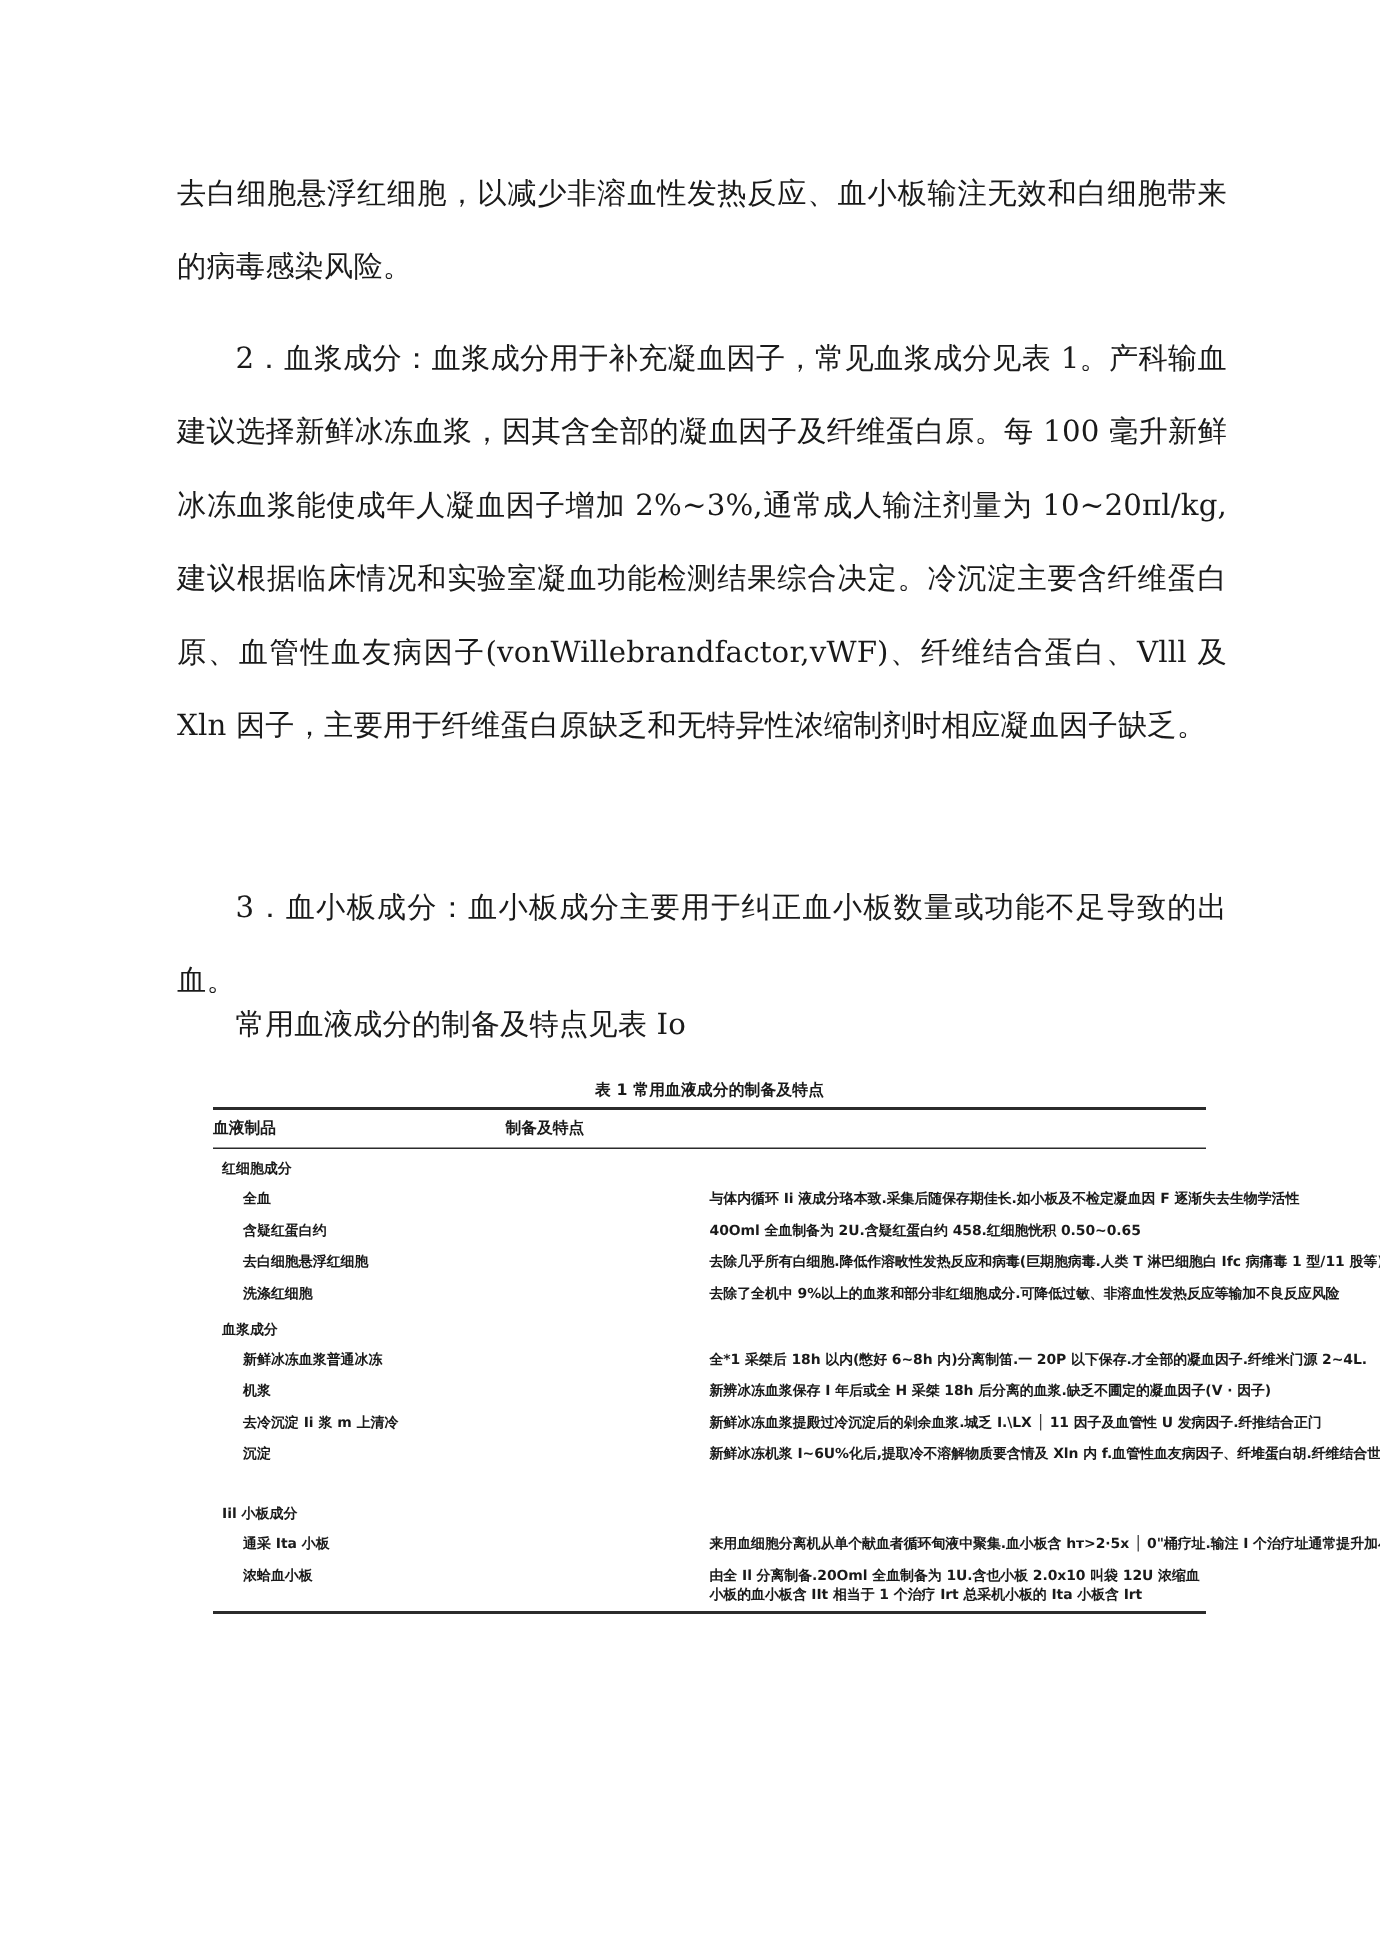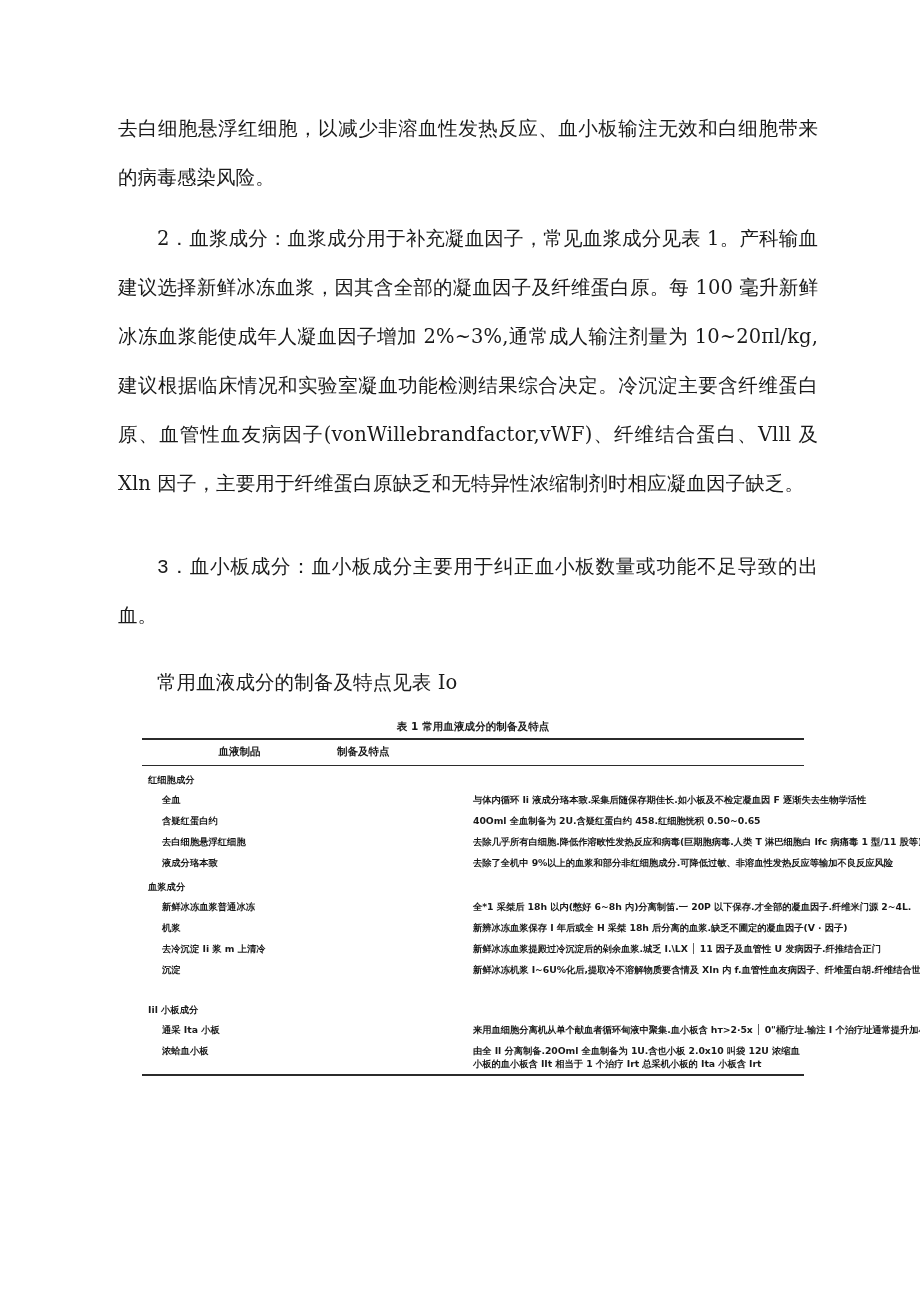--- a/index.html
+++ b/index.html
@@ -66,21 +66,21 @@
     width: 100%;
     border-collapse: collapse;
     table-layout: fixed;
   }
   table.blood th {
     font-size: 10.5px;
     font-weight: 700;
     padding: 5px 0 6px 0;
     color: #1a1a1a;
   }
-  th.col-product { width: 195px; text-align: center; }
+  th.col-product { width: 195px; text-align: left; }
   th.col-detail  { text-align: left; }
 
   table.blood td {
     font-size: 9.3px;
     color: #1a1a1a;
     vertical-align: top;
     padding: 2px 0 2px 0;
     line-height: 13px;
   }
   td.product {
@@ -104,21 +104,21 @@
 </style>
 </head>
 <body>
 
 <div class="page">
 
   <div class="body-text" style="top:104px;">去白细胞悬浮红细胞，以减少非溶血性发热反应、血小板输注无效和白细胞带来的病毒感染风险。</div>
 
   <div class="body-text indent" style="top:214px;">2．血浆成分：血浆成分用于补充凝血因子，常见血浆成分见表 1。产科输血建议选择新鲜冰冻血浆，因其含全部的凝血因子及纤维蛋白原。每 100 毫升新鲜冰冻血浆能使成年人凝血因子增加 2%~3%,通常成人输注剂量为 10~20πl/kg,建议根据临床情况和实验室凝血功能检测结果综合决定。冷沉淀主要含纤维蛋白原、血管性血友病因子(vonWillebrandfactor,vWF)、纤维结合蛋白、Vlll 及 Xln 因子，主要用于纤维蛋白原缺乏和无特异性浓缩制剂时相应凝血因子缺乏。</div>
 
-  <div class="body-text indent" style="top:544px;font-family:Liberation Mono, monospace;">3．血小板成分：血小板成分主要用于纠正血小板数量或功能不足导致的出血。</div>
+  <div class="body-text indent" style="top:580px;">3．血小板成分：血小板成分主要用于纠正血小板数量或功能不足导致的出血。</div>
 
   <div class="body-text indent" style="top:658px;">常用血液成分的制备及特点见表 Io</div>
 
   <div class="table-wrap">
 
     <div class="tbl-caption">表 1 常用血液成分的制备及特点</div>
 
     <div class="rule-top"></div>
 
     <table class="blood">
@@ -144,21 +144,21 @@
       </tr>
       <tr class="data-row">
         <td class="product sub">含疑红蛋白约</td>
         <td class="detail">40Oml 全血制备为 2U.含疑红蛋白约 458.红细胞恍积 0.50~0.65</td>
       </tr>
       <tr class="data-row">
         <td class="product sub">去白细胞悬浮红细胞</td>
         <td class="detail">去除几乎所有白细胞.降低作溶畋性发热反应和病毒(巨期胞病毒.人类 T 淋巴细胞白 Ifc 病痛毒 1 型/11 股等)感染风险</td>
       </tr>
       <tr class="data-row">
-        <td class="product sub">液成分珞本致</td>
+        <td class="product sub">洗涤红细胞</td>
         <td class="detail">去除了全机中 9%以上的血浆和部分非红细胞成分.可降低过敏、非溶血性发热反应等输加不良反应风险</td>
       </tr>
 
       <tr class="group-row">
         <td class="product group" colspan="2">血浆成分</td>
       </tr>
       <tr class="data-row">
         <td class="product sub">新鲜冰冻血浆普通冰冻</td>
         <td class="detail">全*1 采桀后 18h 以内(憋好 6~8h 内)分离制笛.一 20P 以下保存.才全部的凝血因子.纤维米门源 2~4L.</td>
       </tr>

